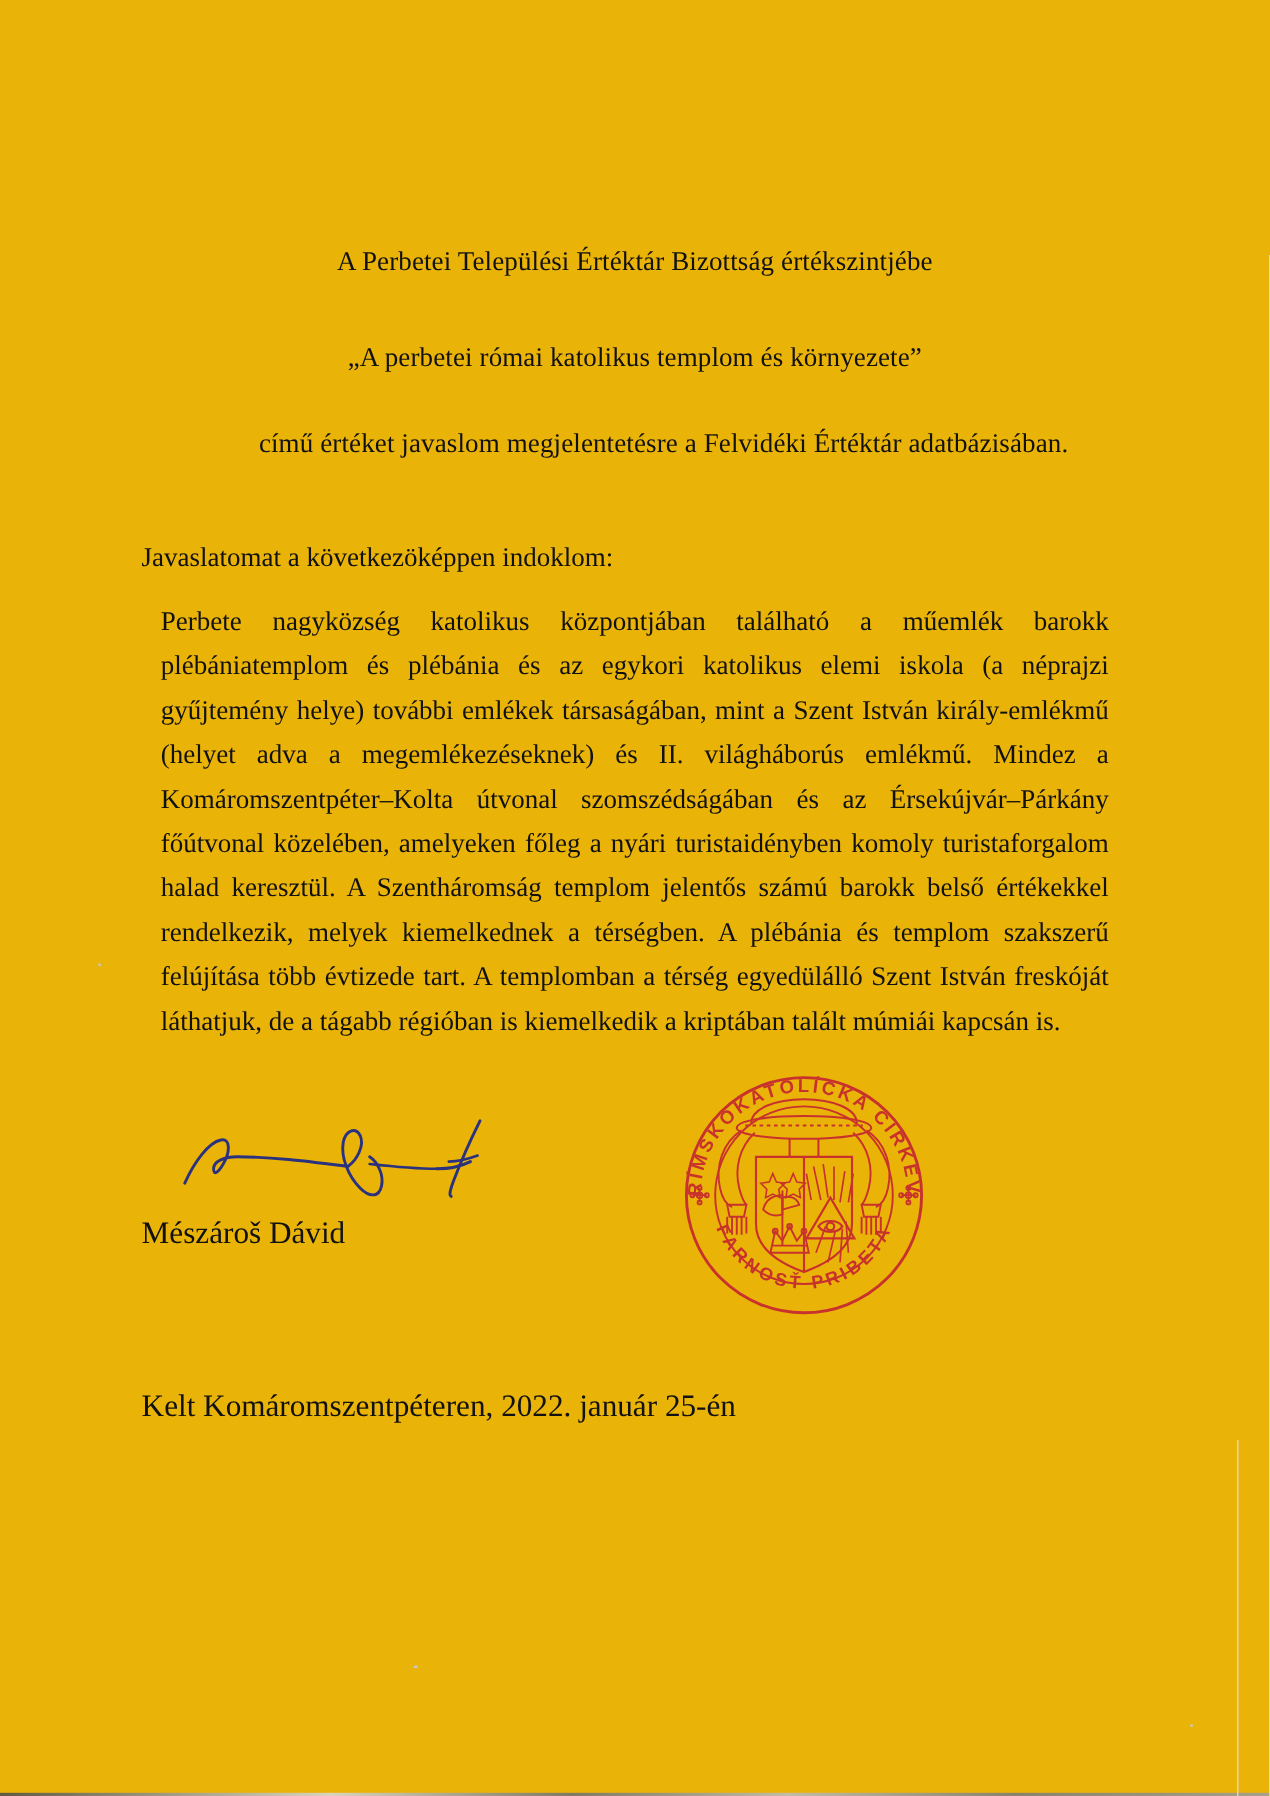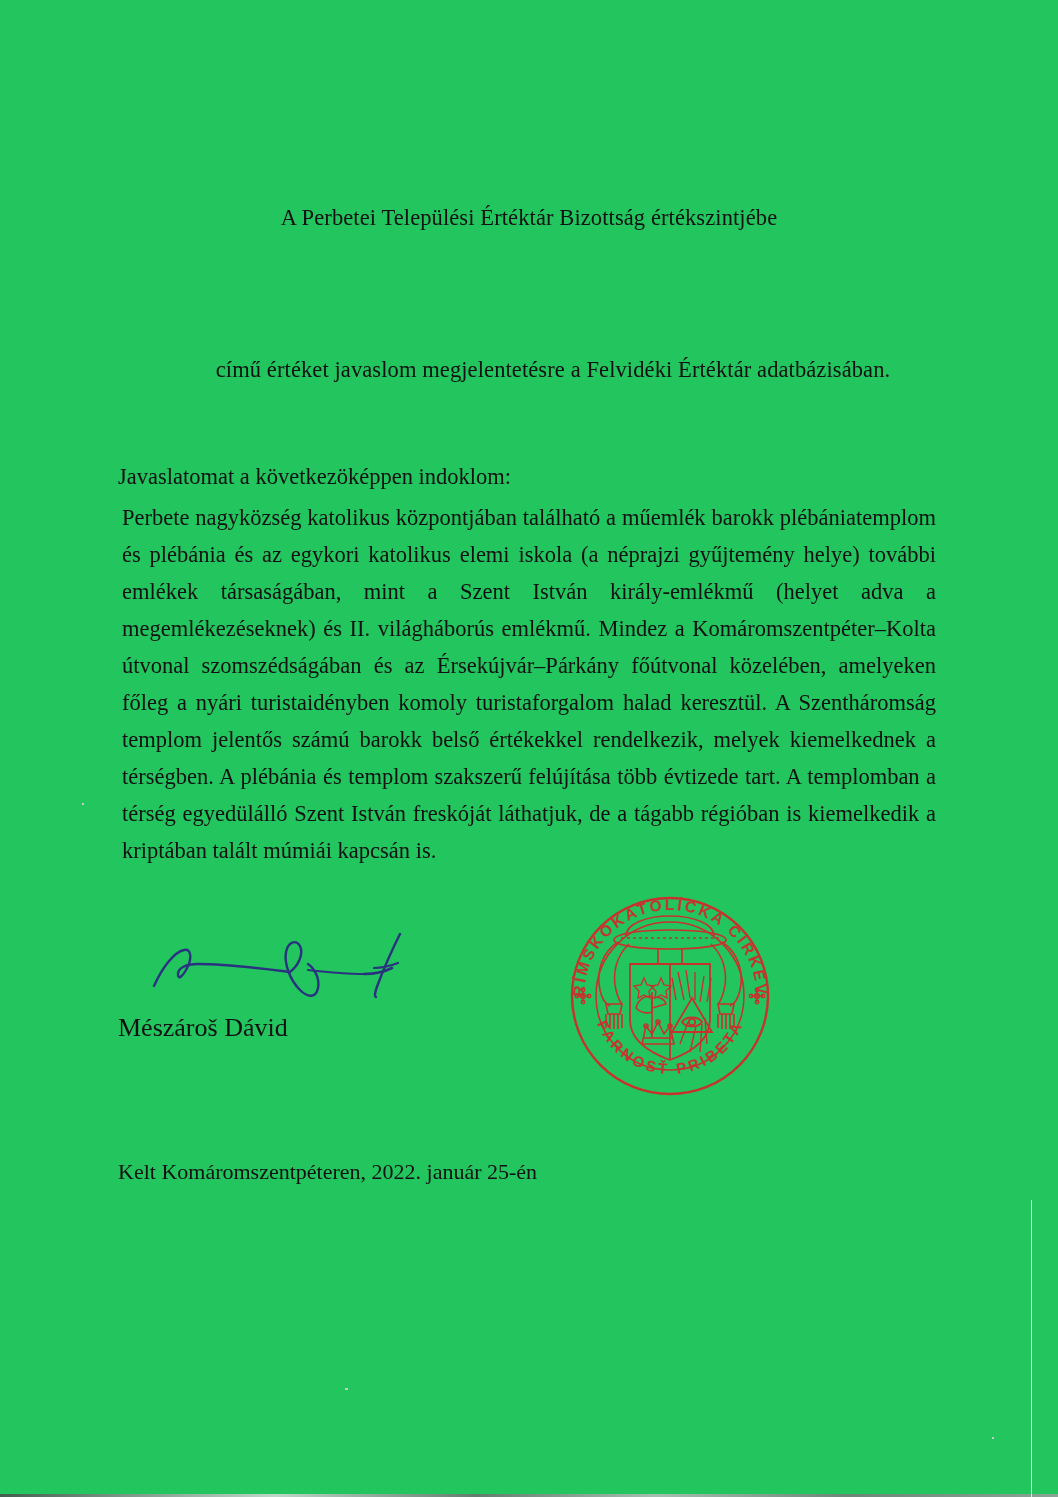--- a/index.html
+++ b/index.html
@@ -9,21 +9,21 @@
     background: #ffffff;
   }
   body {
     font-family: "Liberation Serif", "DejaVu Serif", serif;
     color: #1a1a1a;
   }
   .page {
     position: relative;
     width: 1058px;
     height: 1497px;
-    background: #22c55e;
+    background: #eab308;
     overflow: hidden;
   }
 
   
   .scan-edge-bottom {
     position: absolute;
     left: 0;
     bottom: 0;
     width: 1058px;
     height: 3px;
@@ -57,33 +57,33 @@
     color: #111111;
   }
   #head-1 { top: 203px; }
   #head-2 { top: 283px; }
   #head-3 { top: 355px; padding-left: 24px; }
 
   
   .body-block {
     position: absolute;
     left: 118px;
-    top: 458px;
+    top: 446px;
     width: 822px;
   }
   .body-intro {
     font-size: 22.5px;
     line-height: 37px;
     margin: 0 0 0 0;
     color: #111111;
   }
   .body-para {
     font-size: 22.5px;
     line-height: 37px;
-    margin: 4px;
+    margin: 16px;
     text-align: justify;
     text-justify: inter-word;
     color: #111111;
     hyphens: none;
   }
 
   
   .sig-ink {
     position: absolute;
     left: 148px;
@@ -100,21 +100,21 @@
   .sig-line {
     font-size: 26px;
     line-height: 36px;
     color: #111111;
     white-space: nowrap;
   }
   .date-line {
     position: absolute;
     left: 118px;
     top: 1156px;
-    font-size: 22px;
+    font-size: 26px;
     line-height: 32px;
     color: #111111;
     white-space: nowrap;
   }
 
   
   .stamp {
     position: absolute;
     left: 566px;
     top: 892px;
@@ -123,20 +123,21 @@
   }
   .stamp svg { display: block; width: 208px; height: 208px; }
 </style>
 </head>
 <body>
 
 <div class="page">
 
   <div class="head-line" id="head-1">A Perbetei Települési Értéktár Bizottság értékszintjébe</div>
 
+  <div class="head-line" id="head-2">„A perbetei római katolikus templom és környezete”</div>
 
   <div class="head-line" id="head-3">című értéket javaslom megjelentetésre a Felvidéki Értéktár adatbázisában.</div>
 
   <div class="body-block">
     <p class="body-intro">Javaslatomat a következöképpen indoklom:</p>
     <p class="body-para">Perbete nagyközség katolikus központjában található a műemlék barokk plébániatemplom és plébánia és az egykori katolikus elemi iskola (a néprajzi gyűjtemény helye) további emlékek társaságában, mint a Szent István király-emlékmű (helyet adva a megemlékezéseknek) és II. világháborús emlékmű. Mindez a Komáromszentpéter–Kolta útvonal szomszédságában és az Érsekújvár–Párkány főútvonal közelében, amelyeken főleg a nyári turistaidényben komoly turistaforgalom halad keresztül. A Szentháromság templom jelentős számú barokk belső értékekkel rendelkezik, melyek kiemelkednek a térségben. A plébánia és templom szakszerű felújítása több évtizede tart. A templomban a térség egyedülálló Szent István freskóját láthatjuk, de a tágabb régióban is kiemelkedik a kriptában talált múmiái kapcsán is.</p>
   </div>
 
   <div class="sig-ink">
     <svg viewBox="0 0 290 72" width="290" height="72" aria-hidden="true">

